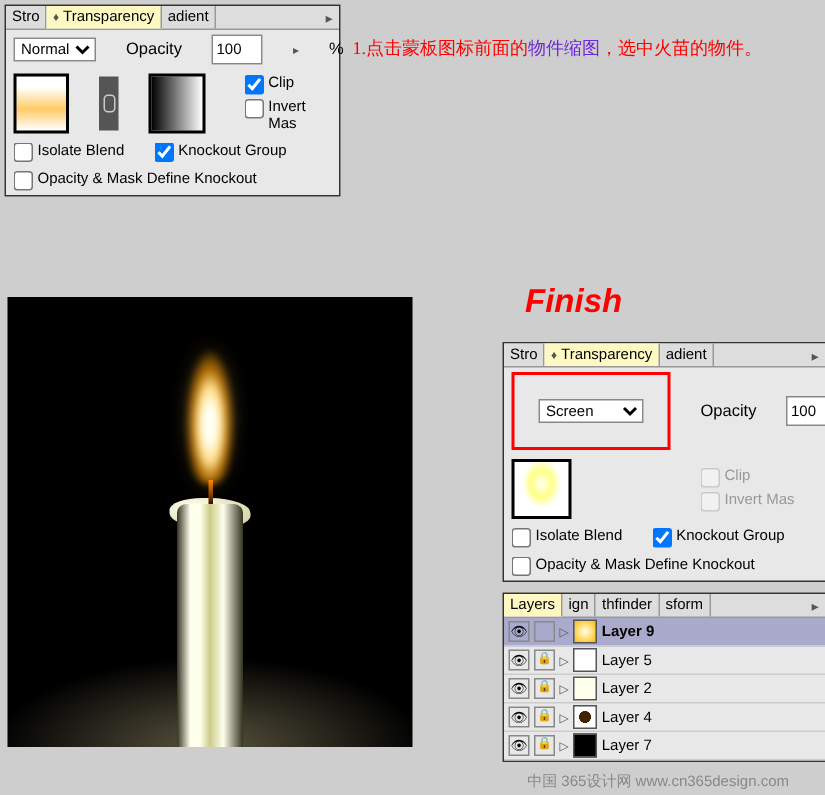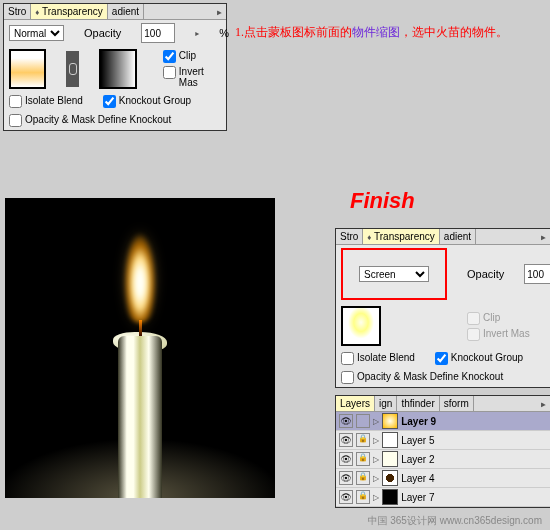--- a/index.html
+++ b/index.html
@@ -27,21 +27,21 @@
 .body{position:absolute;left:50%;top:138px;width:44px;height:180px;margin-left:-22px;background:linear-gradient(90deg,#332 0%,#ffe 20%,#ffe 35%,#cc8 50%,#ffe 70%,#332 100%);border-radius:6px 6px 0 0}
 .drips{position:absolute;left:50%;top:134px;width:54px;height:20px;margin-left:-27px;background:radial-gradient(ellipse at 30% 30%,#ffe,#cc9);border-radius:40% 50% 40% 50%}
 .glow{position:absolute;left:50%;top:240px;width:290px;height:120px;margin-left:-145px;background:radial-gradient(ellipse,rgba(255,240,180,0.35),rgba(0,0,0,0) 70%)}
 .lrow{display:flex;align-items:center;padding:1px 3px;gap:3px;font:10px sans-serif;border-bottom:1px solid #ccc}
 .lrow.sel{background:#aac}
 .eye{width:12px;height:12px;border:1px solid #888;font-size:9px;text-align:center;line-height:12px}
 .lock{width:12px;height:12px;border:1px solid #888;font-size:8px;text-align:center}
 .sw{width:14px;height:14px;border:1px solid #555;background:#fff}
 .sw.f{background:radial-gradient(#ffe,#fb0)}
 .sw.o{background:radial-gradient(circle,#420 40%,#fff 41%)}
-.wm{position:absolute;right:8px;bottom:2px;font:10px sans-serif;color:#888}
+.wm{position:absolute;right:24px;bottom:2px;font:10px sans-serif;color:#888}
 .redbox{border:2px solid #f00;padding:16px}
 .tri{font-size:8px;color:#555}
 .flamethumb{background:radial-gradient(ellipse 40% 50% at 50% 40%,#ffe,#ff8 50%,#fff 90%)}
 .minus{position:absolute;right:3px;top:1px;font:12px monospace;color:#555;cursor:default}
 </style>
 </head>
 <body>
 
 <div class="panel" style="left:3px;top:3px;width:222px">
  <div class="tabs">

